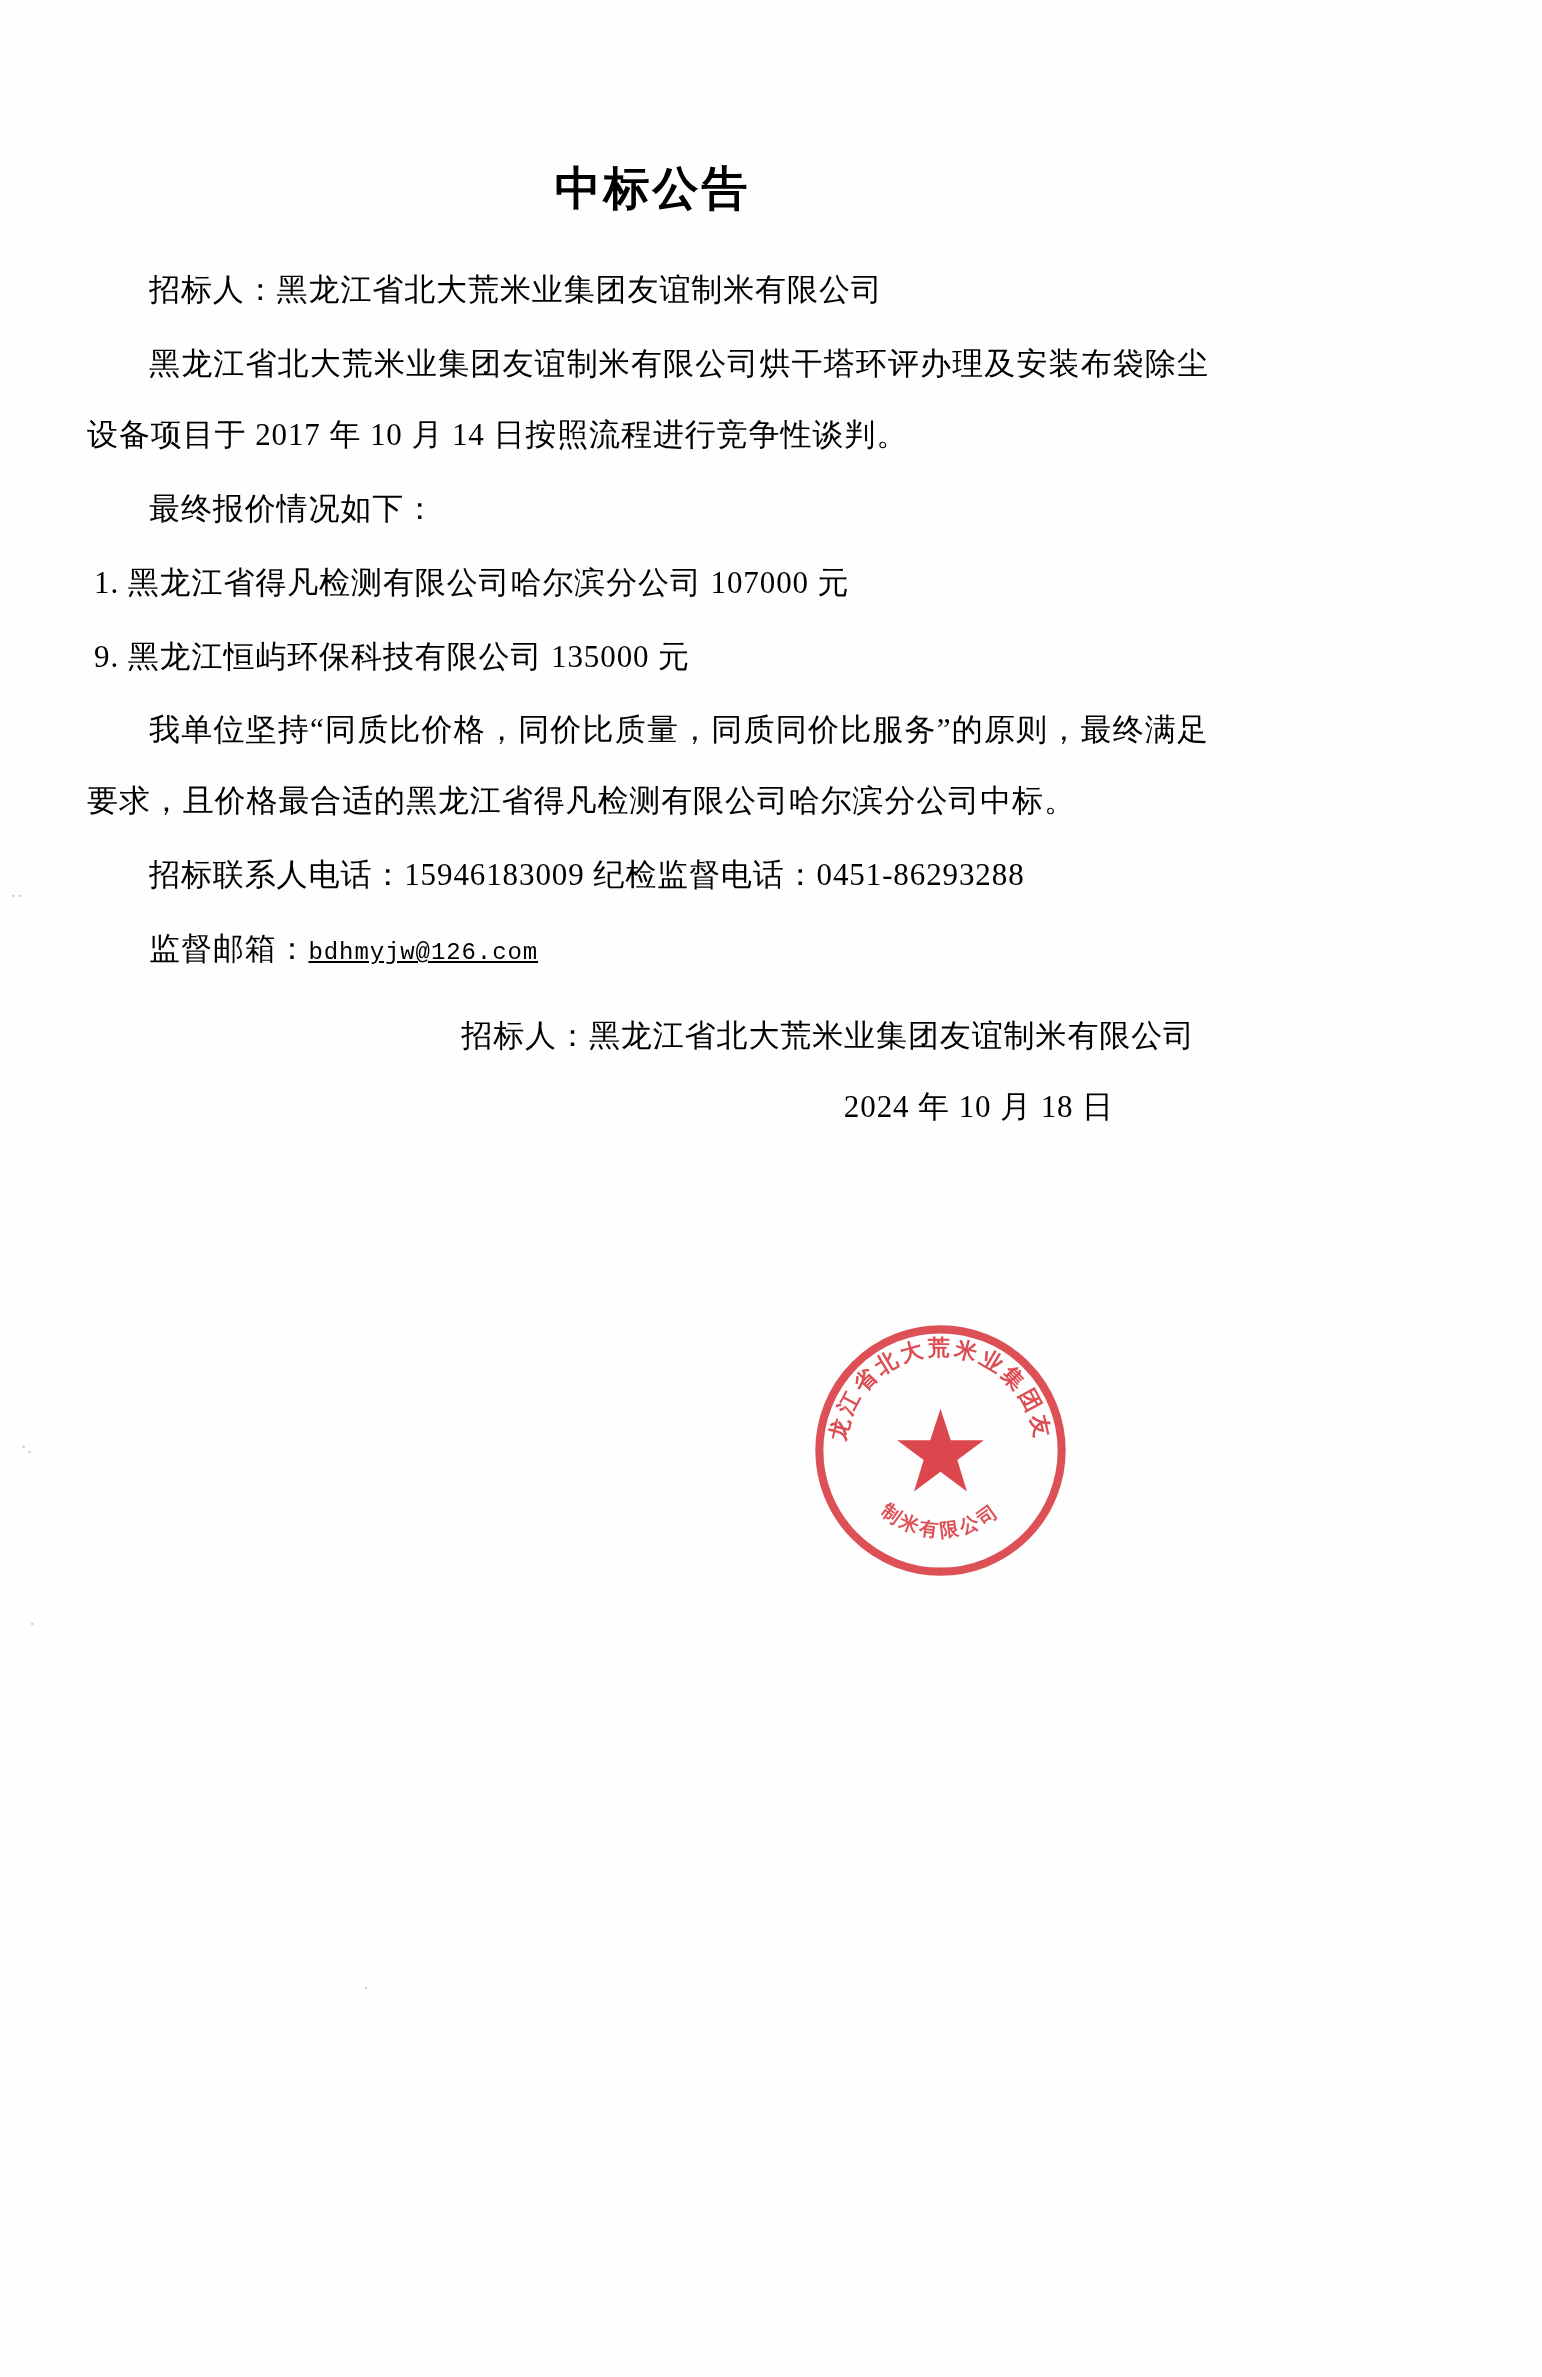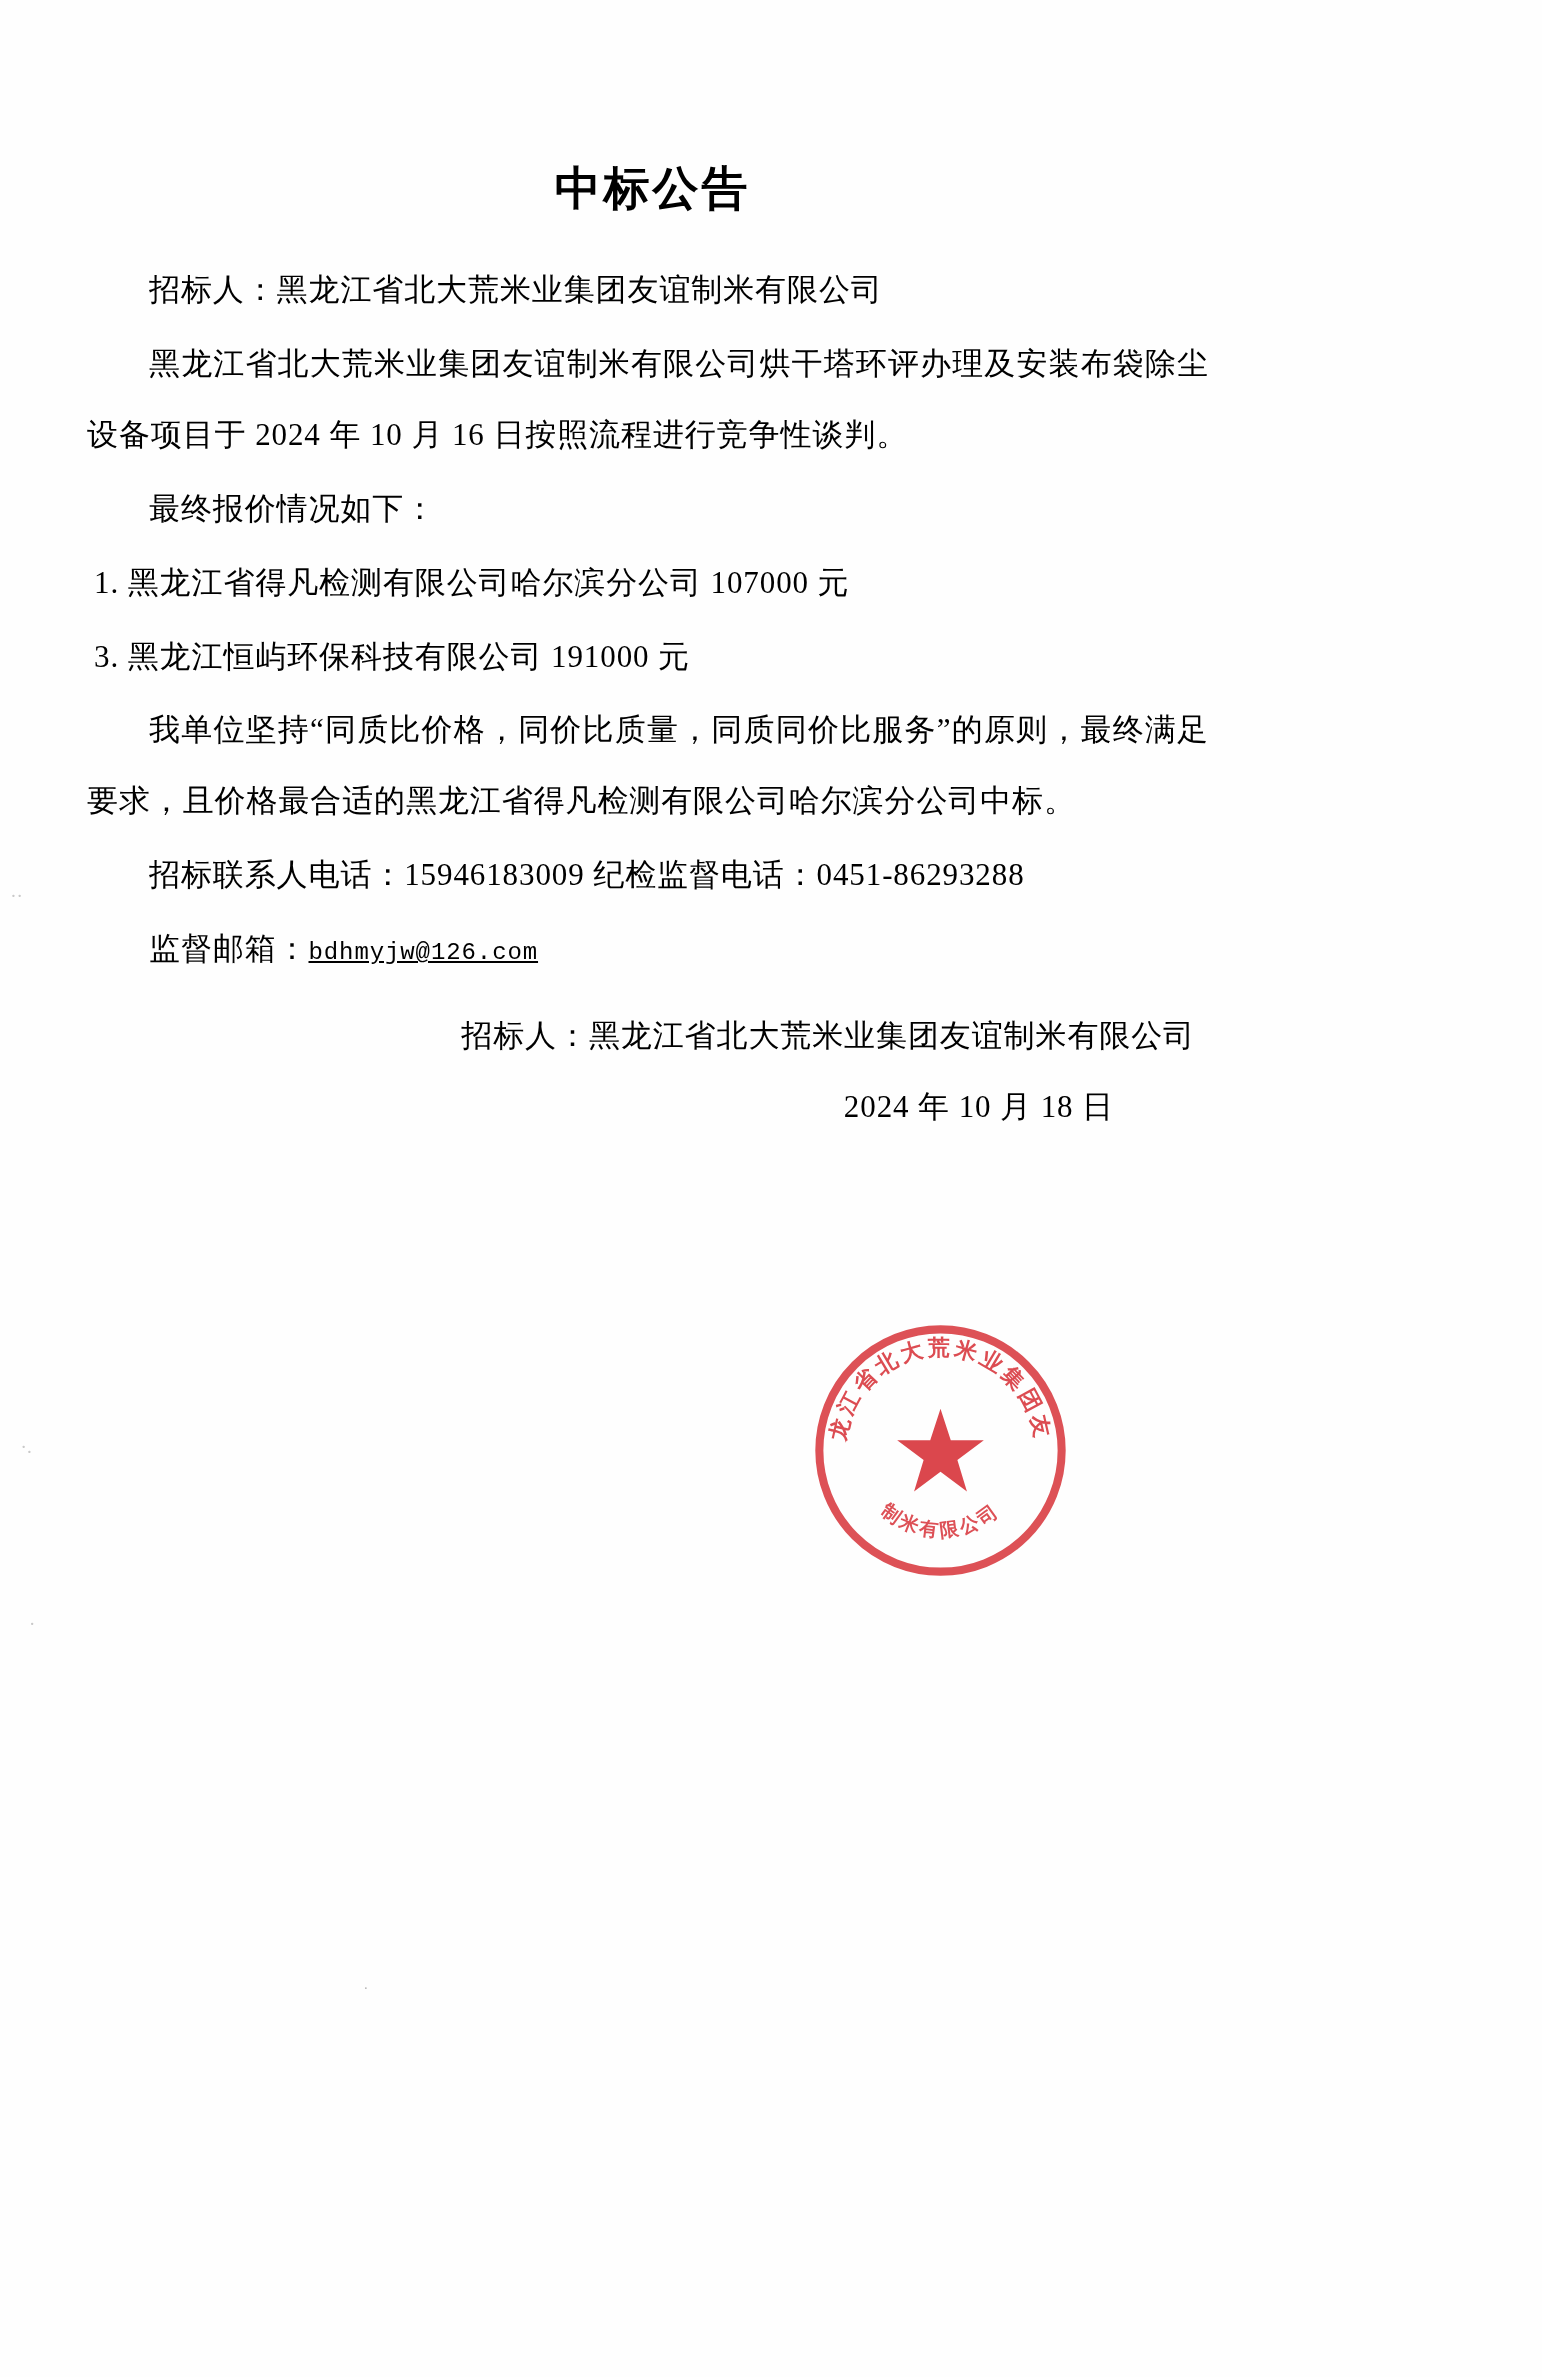--- a/index.html
+++ b/index.html
@@ -117,28 +117,28 @@
 <body>
 
 <div class="page">
 
   <div class="doc-body">
 
     <div class="doc-title">中标公告</div>
 
     <p class="para indent">招标人：黑龙江省北大荒米业集团友谊制米有限公司</p>
 
-    <p class="para indent">黑龙江省北大荒米业集团友谊制米有限公司烘干塔环评办理及安装布袋除尘设备项目于 2024 年 10 月 16 日按照流程进行竞争性谈判。</p>
+    <p class="para indent">黑龙江省北大荒米业集团友谊制米有限公司烘干塔环评办理及安装布袋除尘设备项目于 2017 年 10 月 14 日按照流程进行竞争性谈判。</p>
 
     <p class="para indent">最终报价情况如下：</p>
 
     <p class="para list-item">1. 黑龙江省得凡检测有限公司哈尔滨分公司 107000 元</p>
 
 
-    <p class="para list-item">3. 黑龙江恒屿环保科技有限公司 191000 元</p>
+    <p class="para list-item">9. 黑龙江恒屿环保科技有限公司 135000 元</p>
 
     <p class="para indent">我单位坚持“同质比价格，同价比质量，同质同价比服务”的原则，最终满足要求，且价格最合适的黑龙江省得凡检测有限公司哈尔滨分公司中标。</p>
 
 
     <p class="para indent">招标联系人电话：15946183009 纪检监督电话：0451-86293288</p>
 
     <p class="para indent tight">
       <span>监督邮箱：</span><a class="email-link" href="#">bdhmyjw@126.com</a>
     </p>
 

